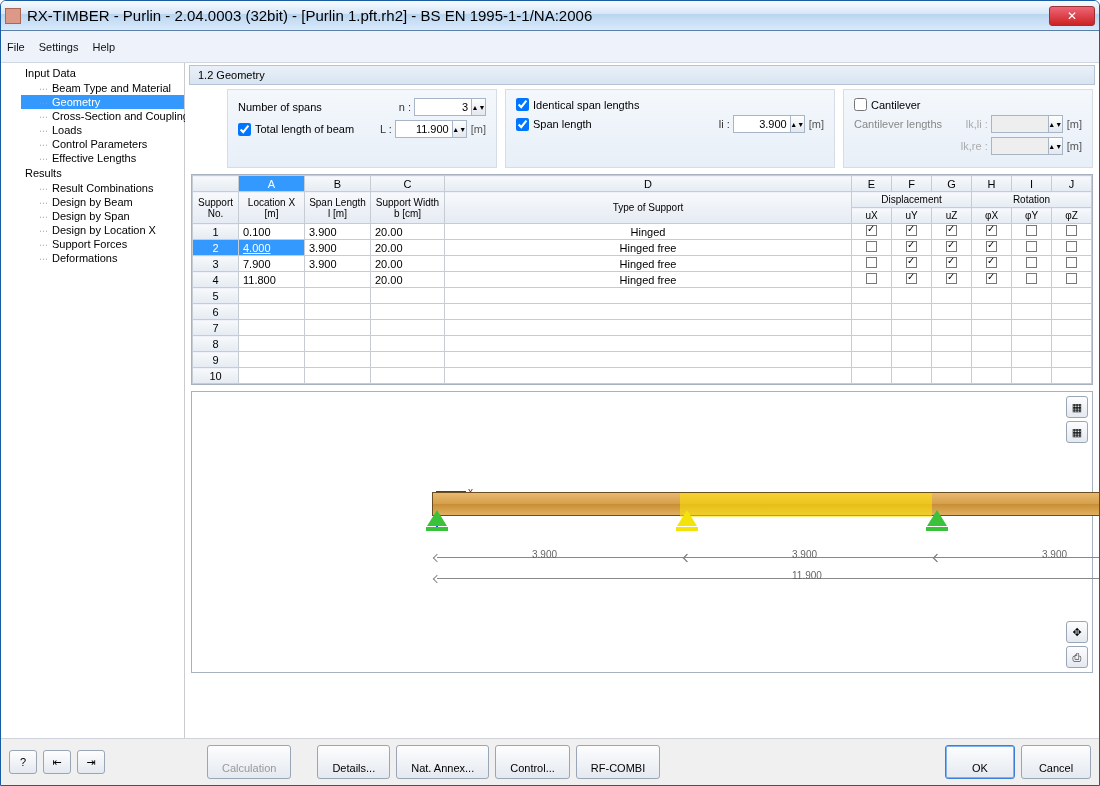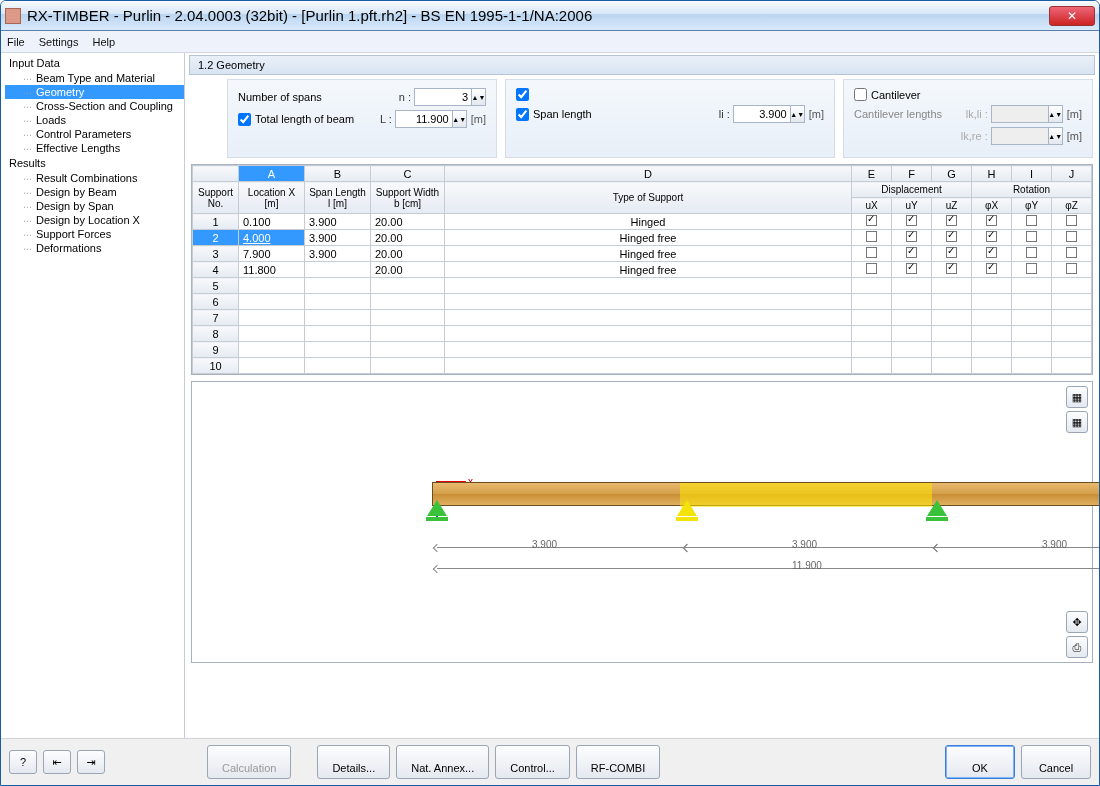--- a/index.html
+++ b/index.html
@@ -5,27 +5,27 @@
 * { box-sizing: border-box; margin: 0; padding: 0; }
 body { font-family: "Segoe UI", Tahoma, sans-serif; font-size: 11px; background: #fff; }
 
 .window { width: 1100px; height: 786px; border: 1px solid #1a5ca3; border-radius: 6px 6px 0 0; overflow: hidden; display: flex; flex-direction: column; background: #f0f0f0; position: relative; }
 
 .titlebar { height: 30px; background: linear-gradient(#f8fbff, #d6e6f7 45%, #bad5f0 46%, #d9eafc); display: flex; align-items: center; padding: 0 4px; color: #000; border-bottom: 1px solid #5a7fa8; }
 .titlebar .icon { width: 16px; height: 16px; margin-right: 6px; display: inline-block; background: #d98; border: 1px solid #a65; }
 .titlebar .title-text { flex: 1; font-size: 15px; }
 .titlebar .close-btn { width: 46px; height: 20px; background: linear-gradient(#e67,#c22); border: 1px solid #933; border-radius: 3px; color: white; display: flex; align-items: center; justify-content: center; font-size: 12px; cursor: pointer; }
 
-.menubar { height: 22px; background: #eef3fb; display: flex; align-items: center; padding: 0 6px; gap: 14px; color: #111; border-bottom: 1px solid #d0d7e0; }
+.menubar { height: 32px; background: #eef3fb; display: flex; align-items: center; padding: 0 6px; gap: 14px; color: #111; border-bottom: 1px solid #d0d7e0; }
 .menubar span { cursor: pointer; }
 
 .body { flex: 1; display: flex; background: #fff; }
 
 .sidebar { width: 184px; border-right: 1px solid #c8ccd0; padding: 2px 0; font-size: 11px; background: #fff; }
-.tree-root { padding-left: 4px; }
+.tree-root { padding-left: 20px; }
 .tree-group { font-weight: normal; padding: 2px 4px; }
 .tree-item { padding: 1px 4px 1px 18px; cursor: pointer; white-space: nowrap; }
 .tree-item.selected { background: #3399ff; color: #fff; }
 .tree-item::before { content: "⋯"; color: #999; margin-right: 4px; font-size: 9px; }
 
 .main { flex: 1; display: flex; flex-direction: column; background: #fff; }
 .panel-title { background: linear-gradient(#eaf0f8,#d8e4f2); border: 1px solid #b6c3d4; padding: 3px 8px; font-size: 11px; margin: 2px 4px 4px 4px; }
 
 .params { display: flex; gap: 8px; margin: 0 6px 6px 6px; padding-left: 36px; }
 .param-box { border: 1px solid #d6dde6; background: linear-gradient(#f4f8fc,#e8eff8); padding: 8px 10px; font-size: 11px; }
@@ -140,20 +140,21 @@
             <span class="sym">L :</span>
             <input type="text" value="11.900" style="">
             <span class="spin">▲▼</span>
             <span class="unit">[m]</span>
           </div>
         </div>
 
         <div class="param-box box2">
           <div class="param-row">
             <input type="checkbox" checked="" style="">
+            <label>Identical span lengths</label>
           </div>
           <div class="param-row">
             <input type="checkbox" checked="" style="">
             <label style="flex:1">Span length</label>
             <span class="sym">li :</span>
             <input type="text" value="3.900" style="">
             <span class="spin">▲▼</span>
             <span class="unit">[m]</span>
           </div>
         </div>

